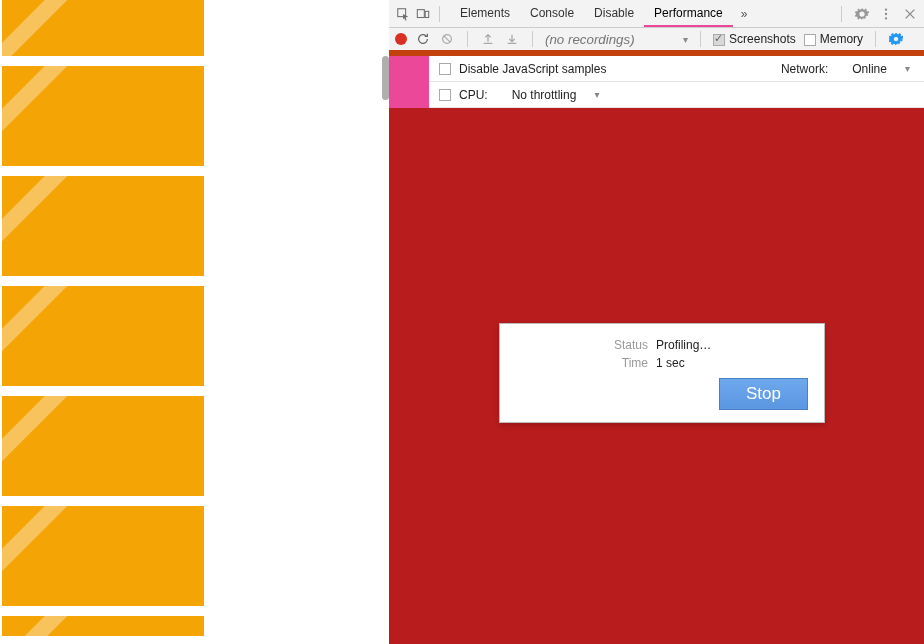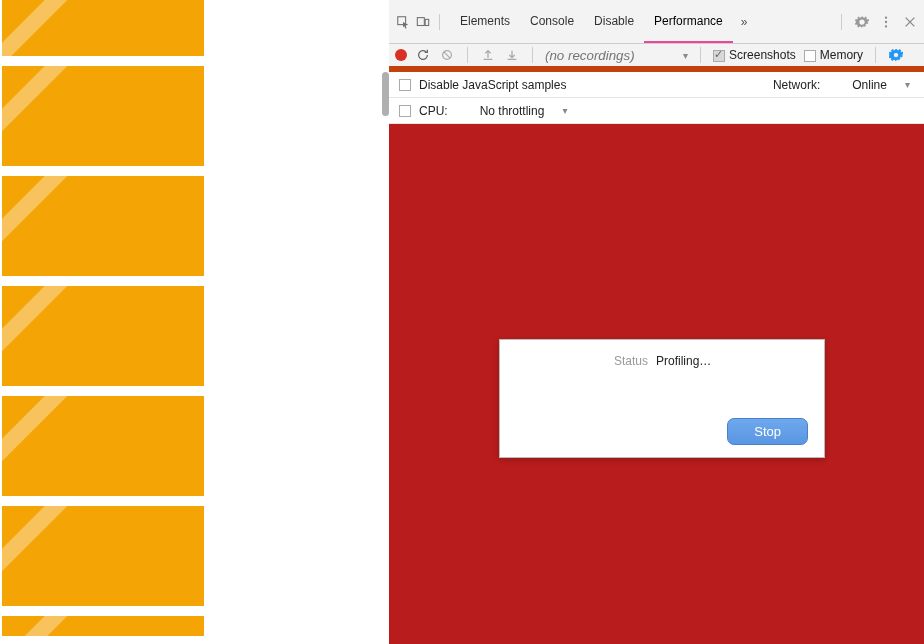--- a/index.html
+++ b/index.html
@@ -52,21 +52,21 @@
     }
     .right-panel {
       flex: 1;
       height: 644px;
       background: #d3d3d3;
       position: relative;
       display: flex;
       flex-direction: column;
     }
     .devtools-tabbar {
-      height: 44px;
+      height: 28px;
       background: #f3f3f3;
       border-bottom: 1px solid #ccc;
       display: flex;
       align-items: center;
       font-size: 12px;
       color: #333;
     }
     .tabbar-left {
       display: flex;
       align-items: center;
@@ -148,26 +148,27 @@
       background: #fff;
       border-bottom: 1px solid #e5e5e5;
       display: flex;
       align-items: center;
       padding: 0 10px;
       font-size: 12px;
       color: #222;
       gap: 8px;
     }
     .optrow .lbl { flex:1; }
-    .optrow .col-lbl { color:#222; margin-right:24px; }
+    .optrow .col-lbl { color:#222; margin-right:16px; }
     .optrow .col-val { color:#222; padding-right:6px;}
     .optrow .dd { color:#888; font-size:10px; padding:0 4px;}
     .options-panel {
-      background:#0f172a;
+      background:#ec4899;
       position: relative;
+      padding-left: 40px;
     }
     .scroll-thumb {
       position:absolute;
       left:-7px;
       top:0;
       width:7px;
       height:44px;
       background:#afafaf;
       border-radius:4px;
     }
@@ -191,25 +192,24 @@
     .dialog-row .k { width:140px; text-align:right; color:#999; padding-right:8px;}
     .dialog-row .v { color:#222; }
     .buffer-bar {
       width:2px; height:12px; background:#888;
     }
     .dialog-buttons { display:flex; justify-content:flex-end; margin-top:8px;}
     .stop-btn {
       background: linear-gradient(#6ea8ed,#5a96e2);
       color:#fff;
       border:1px solid #4a7fc9;
-      border-radius:7px;
+      border-radius:0;
       padding:5px 26px;
-      font-size:13px;
+      font-size:17px;
       cursor:pointer;
-      margin-top:42px;
     }
     .tb-chklabel { color:#222; font-size:12px; display:flex; align-items:flex-end; gap:4px;}
     .gear-blue svg { fill:#2196f3; stroke:#2196f3; }
     .gear-gray svg { fill:#999; }
   </style>
 </head>
 <body>
 
 <div class="left-panel">
   <div class="card stripe-card first"></div>
@@ -328,19 +328,23 @@
       <span class="dd">▾</span>
     </div>
   </div>
 
   <div class="content-area">
     <div class="dialog">
       <div class="dialog-row">
         <span class="k">Status</span>
         <span class="v">Profiling…</span>
       </div>
+      <div class="dialog-row">
+        <span class="k">Time</span>
+        <span class="v">1 sec</span>
+      </div>
       <div class="dialog-buttons">
         <button class="stop-btn">Stop</button>
       </div>
     </div>
   </div>
 
 </div>
 
 </body></html>

